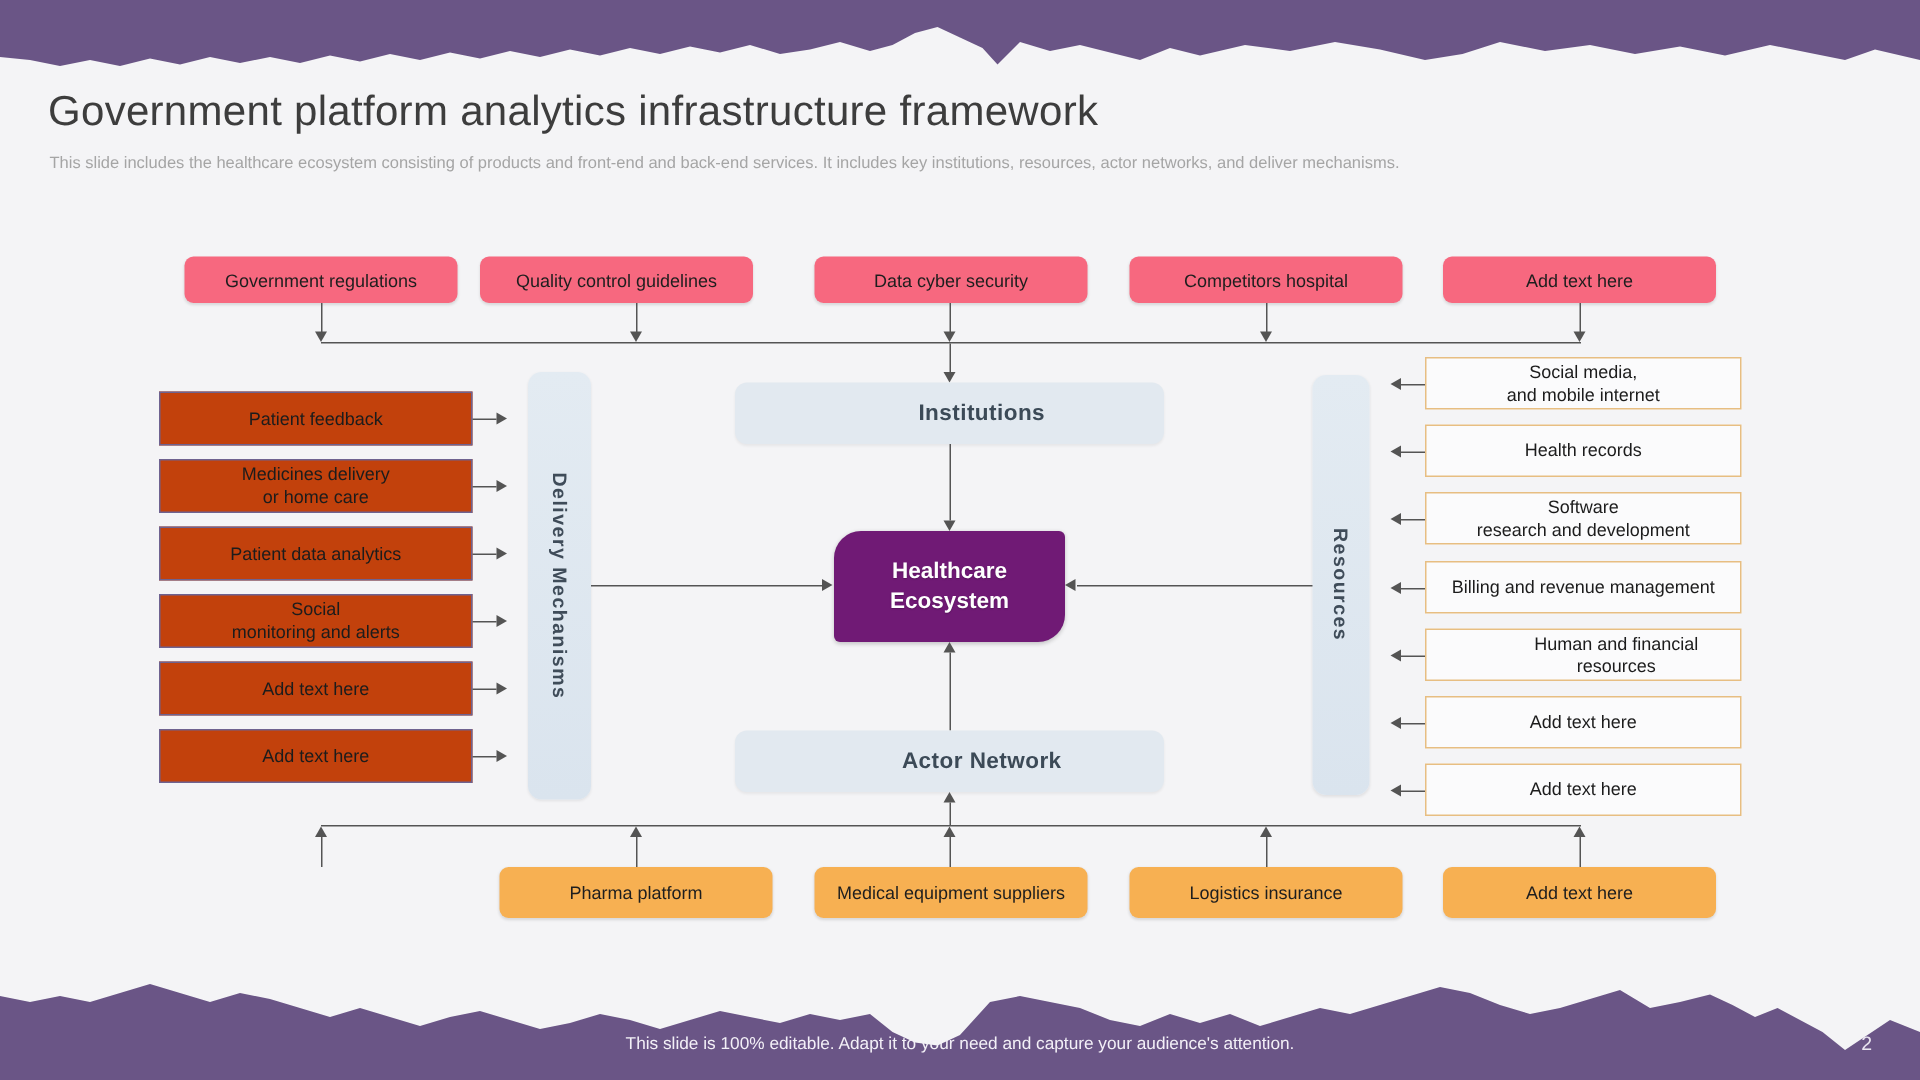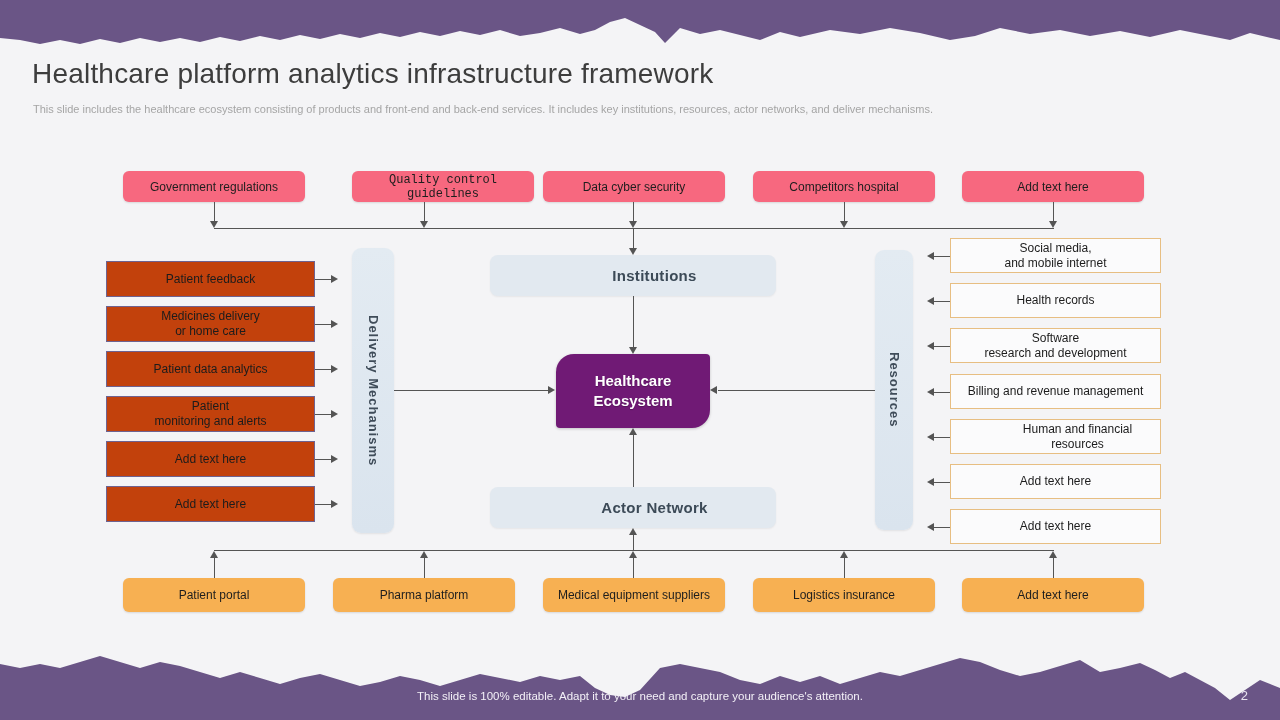--- a/index.html
+++ b/index.html
@@ -50,25 +50,25 @@
 </style>
 </head>
 <body>
 
 <div id="slide">
 
   <svg id="torn-top" class="torn" viewBox="0 0 1280 56" preserveAspectRatio="none">
     <polygon fill="#6a5586" points="0,0 1280,0 1280,40 1250,33 1230,40 1205,35 1180,30 1150,37 1120,31 1090,36 1060,30 1030,34 1000,28 975,36 950,40 920,33 890,28 860,34 830,30 800,37 780,32 760,40 740,35 720,30 700,34 680,28 665,43 655,32 640,25 625,18 610,22 595,30 580,34 560,28 540,33 520,36 500,30 480,35 460,31 440,36 420,32 400,37 380,33 360,38 340,34 320,39 300,35 280,40 260,36 240,41 220,37 200,42 180,38 160,42 140,38 120,43 100,39 80,44 60,40 40,44 20,40 0,38"></polygon>
   </svg>
 
-  <div class="title">Healthcare platform analytics infrastructure framework</div>
+  <div class="title">Government platform analytics infrastructure framework</div>
   <div class="subtitle">This slide includes the healthcare ecosystem consisting of products and front-end and back-end services. It includes key institutions, resources, actor networks, and deliver mechanisms.</div>
 
   <div class="cbox pink" style="left:123px; top:171px;">Government regulations</div>
-  <div class="cbox pink" style="left:352px; top:171px;font-family:Liberation Mono, monospace;">Quality control guidelines</div>
+  <div class="cbox pink" style="left:320px; top:171px;">Quality control guidelines</div>
   <div class="cbox pink" style="left:543px; top:171px;">Data cyber security</div>
   <div class="cbox pink" style="left:753px; top:171px;">Competitors hospital</div>
   <div class="cbox pink" style="left:962px; top:171px;">Add text here</div>
 
   <div class="hline" style="left:214px; top:228px; width:840px;"></div>
   <div class="vline" style="left:214px; top:202px; height:20px;"></div>
   <div class="ah ah-down" style="left:210px; top:221px;"></div>
   <div class="vline" style="left:424px; top:202px; height:20px;"></div>
   <div class="ah ah-down" style="left:420px; top:221px;"></div>
   <div class="vline" style="left:633px; top:202px; height:20px;"></div>
@@ -93,21 +93,21 @@
 
   <div class="cbox panel" style="top:487px;">Actor Network</div>
 
   <div class="ah ah-up" style="left:629px; top:528px;"></div>
   <div class="vline" style="left:633px; top:535px; height:15px;"></div>
 
   <div class="cbox lbox" style="top:261px;">Patient feedback</div>
   <div class="cbox lbox" style="top:306px;">Medicines delivery
 or home care</div>
   <div class="cbox lbox" style="top:351px;">Patient data analytics</div>
-  <div class="cbox lbox" style="top:396px;">Patient
+  <div class="cbox lbox" style="top:396px;">Social
 monitoring and alerts</div>
   <div class="cbox lbox" style="top:441px;">Add text here</div>
   <div class="cbox lbox" style="top:486px;">Add text here</div>
 
   <div class="hline" style="left:315px; top:279px; width:16px;"></div>
   <div class="ah ah-right" style="left:331px; top:275px;"></div>
   <div class="hline" style="left:315px; top:324px; width:16px;"></div>
   <div class="ah ah-right" style="left:331px; top:320px;"></div>
   <div class="hline" style="left:315px; top:369px; width:16px;"></div>
   <div class="ah ah-right" style="left:331px; top:365px;"></div>
@@ -161,21 +161,20 @@
   <div class="vline" style="left:214px; top:558px; height:20px;"></div>
   <div class="ah ah-up" style="left:420px; top:551px;"></div>
   <div class="vline" style="left:424px; top:558px; height:20px;"></div>
   <div class="ah ah-up" style="left:629px; top:551px;"></div>
   <div class="vline" style="left:633px; top:558px; height:20px;"></div>
   <div class="ah ah-up" style="left:840px; top:551px;"></div>
   <div class="vline" style="left:844px; top:558px; height:20px;"></div>
   <div class="ah ah-up" style="left:1049px; top:551px;"></div>
   <div class="vline" style="left:1053px; top:558px; height:20px;"></div>
 
-  <div class="cbox orangeb" style="left:123px; top:578px;">Patient portal</div>
   <div class="cbox orangeb" style="left:333px; top:578px;">Pharma platform</div>
   <div class="cbox orangeb" style="left:543px; top:578px;">Medical equipment suppliers</div>
   <div class="cbox orangeb" style="left:753px; top:578px;">Logistics insurance</div>
   <div class="cbox orangeb" style="left:962px; top:578px;">Add text here</div>
 
   <svg id="torn-bottom" class="torn" viewBox="0 645 1280 75" preserveAspectRatio="none">
     <polygon fill="#6a5586" points="0,720 1280,720 1280,688 1260,680 1245,690 1230,700 1215,688 1200,680 1185,672 1170,678 1155,670 1140,663 1120,668 1100,672 1080,660 1060,666 1040,672 1020,676 1000,670 980,662 960,658 940,664 920,670 900,676 880,672 860,678 840,684 820,676 800,682 780,676 760,684 740,680 720,672 700,668 680,664 660,668 640,690 625,697 610,695 595,688 580,676 560,680 540,676 520,682 500,678 480,674 460,680 440,686 420,680 400,676 380,682 360,686 340,680 320,674 300,678 280,684 260,678 240,672 220,678 200,672 180,666 160,662 140,668 120,662 100,656 80,662 60,668 40,664 20,668 0,664"></polygon>
   </svg>
   <div class="footer-text">This slide is 100% editable. Adapt it to your need and capture your audience's attention.</div>
   <div class="page-num">2</div>

